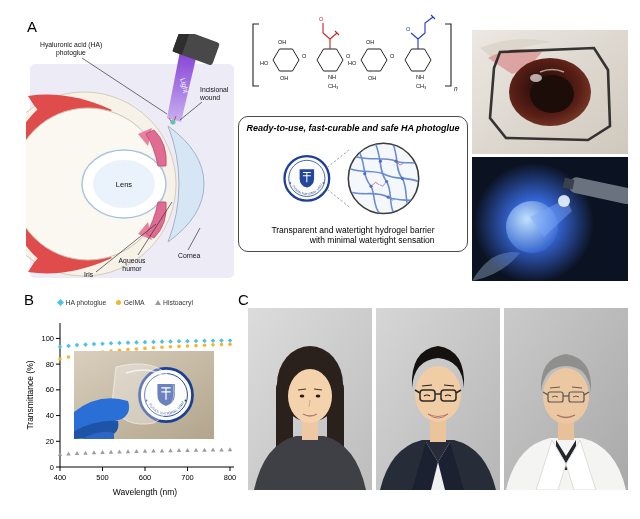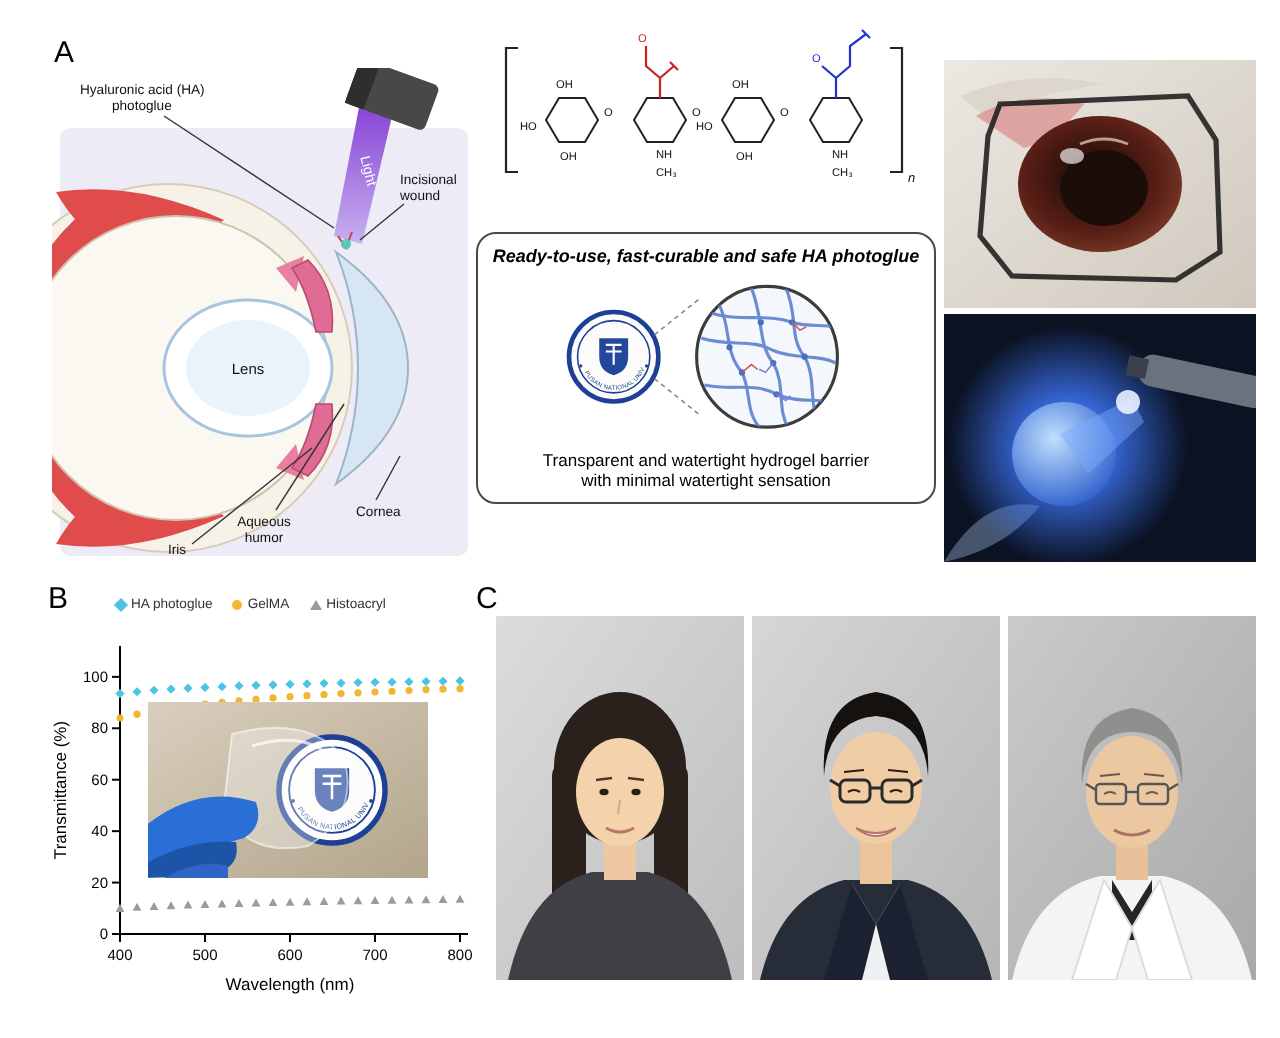--- a/index.html
+++ b/index.html
@@ -8,21 +8,21 @@
   .panel-label{position:absolute;font-size:15px;font-weight:500}
   #label-a{left:27px;top:18px}
   #label-b{left:24px;top:291px}
   #label-c{left:238px;top:291px}
   #eye-diagram{position:absolute;left:26px;top:34px}
   #chem-structure{position:absolute;left:238px;top:10px}
   #center-box{position:absolute;left:238px;top:116px;width:230px;height:136px;
               border:1.5px solid #4a4a4a;border-radius:10px;
               display:flex;flex-direction:column;align-items:center;padding:5px 3px;box-sizing:border-box}
   .box-title{font-size:9px;font-weight:bold;font-style:italic;text-align:center;margin-top:1px}
-  .box-caption{font-size:8.5px;text-align:center;line-height:1.25;margin-top:1px}
+  .box-caption{font-size:8.5px;text-align:right;line-height:1.25;margin-top:1px}
   .photo-frame{position:absolute;overflow:hidden;background:#ddd}
   #photo-eye-top{left:472px;top:30px;width:156px;height:124px}
   #photo-eye-bottom{left:472px;top:157px;width:156px;height:124px}
   #panel-b{position:absolute;left:22px;top:299px;width:218px;height:213px}
   #chart-legend{position:absolute;left:36px;top:0;display:flex;gap:10px;
                 font-size:6.8px;color:#333;align-items:center}
   .legend-item{display:inline-flex;align-items:center;gap:2.5px}
   .legend-marker{width:5px;height:5px;display:inline-block}
   .legend-marker.circle{border-radius:50%}
   .legend-marker.diamond{transform:rotate(45deg)}

